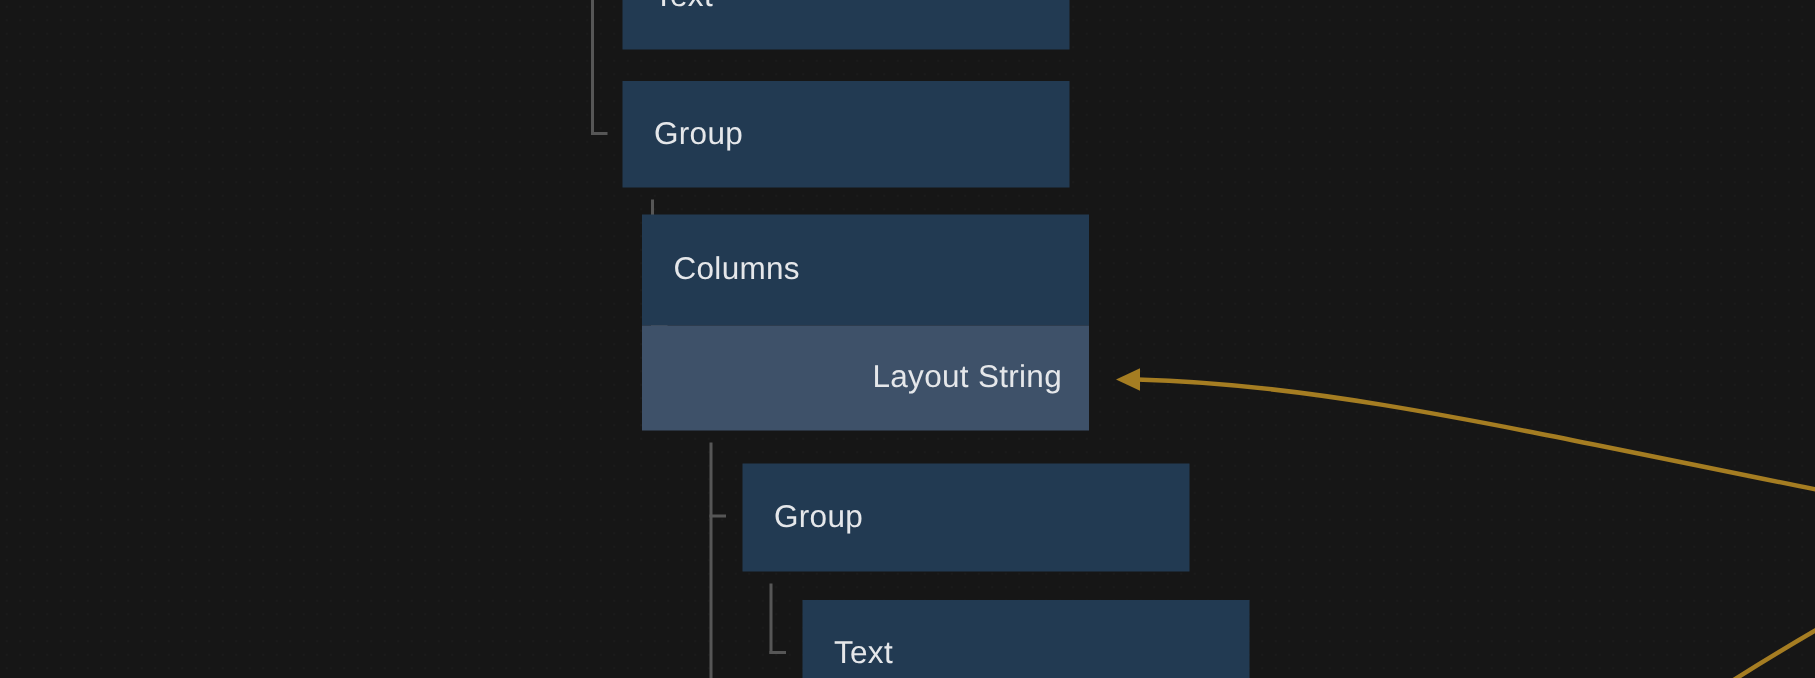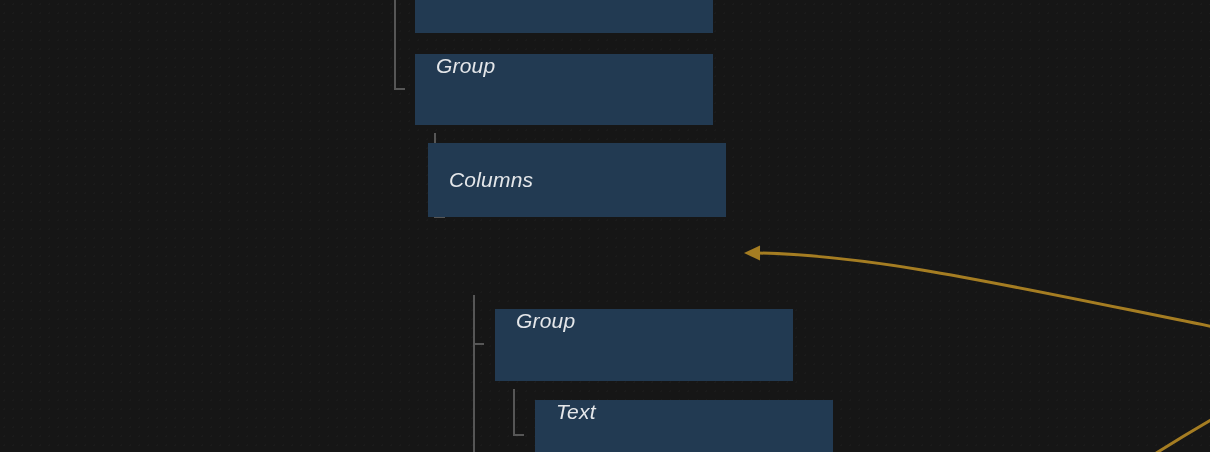--- a/index.html
+++ b/index.html
@@ -17,21 +17,21 @@
     background-size: 9px 9px;
     font-family: "Liberation Sans", sans-serif;
   }
 
   
   .node {
     position: absolute;
     width: 298px;
     background: #223a52;
     display: flex;
-    font-style: italic;
+    align-items: center;
   }
   .node .label {
     font-size: 21px;
     font-weight: 400;
     color: #e5e7ea;
     padding-left: 21px;
     letter-spacing: 0.2px;
     white-space: nowrap;
   }
   .n-text-top    { left: 415px; top: -38px; height: 71px; }
@@ -114,20 +114,23 @@
   </div>
 
   <div class="node n-group-upper">
     <span class="label">Group</span>
   </div>
 
   <div class="node n-columns">
     <div class="node-header">
       <span class="label">Columns</span>
     </div>
+    <div class="node-subrow">
+      <span class="label">Layout String</span>
+    </div>
   </div>
 
   <div class="node n-group-lower">
     <span class="label">Group</span>
   </div>
 
   <div class="node n-text-bottom">
     <span class="label">Text</span>
   </div>
 

